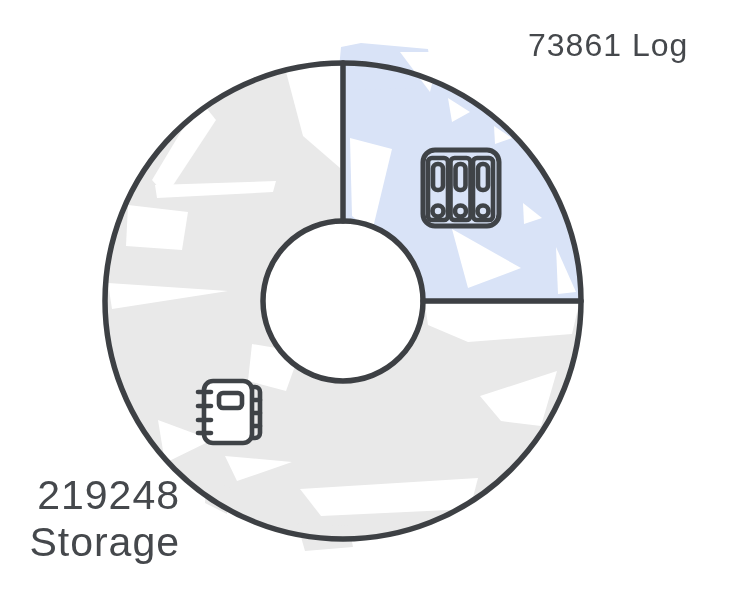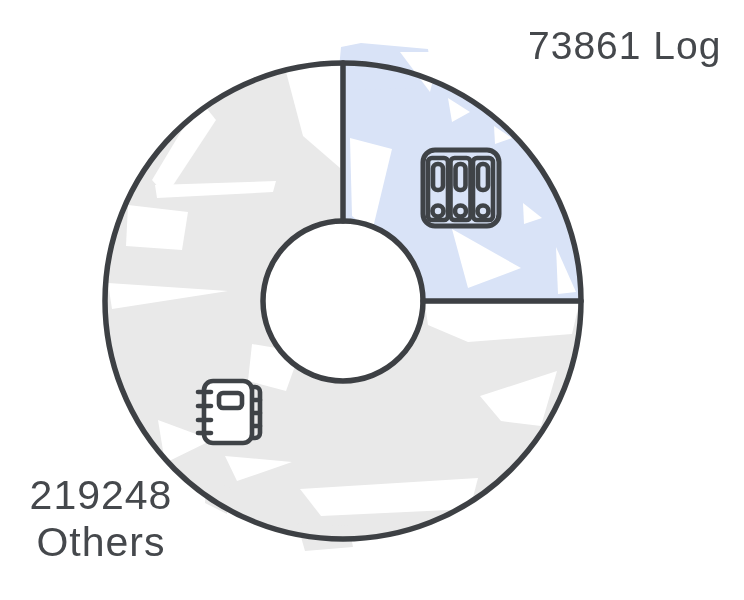--- a/index.html
+++ b/index.html
@@ -10,25 +10,25 @@
   .stage { position: absolute; inset: 0; }
   svg.chart { position: absolute; left: 0; top: 0; }
   .slice-label {
     position: absolute;
     color: #45484c;
     font-family: cursive, sans-serif;
     letter-spacing: 1px;
   }
   .label-log {
     left: 528px; top: 22px;
-    font-size: 39px; line-height: 47px; text-align: center;
+    font-size: 32px; line-height: 47px; text-align: center;
   }
   .label-others {
-    left: 12px; top: 472px; width: 178px;
-    font-size: 41px; line-height: 47px; text-align: center;
+    left: 2px; top: 472px; width: 178px;
+    font-size: 41px; line-height: 47px; text-align: right;
   }
   .stroke-layer { stroke: #3d4044; stroke-width: 5.5; fill: none; stroke-linecap: round; }
   .icon { stroke: #3f4347; fill: none; stroke-width: 4.6; stroke-linejoin: round; stroke-linecap: round; }
 </style>
 </head>
 <body>
 
 <div class="stage">
   <svg class="chart" width="744" height="600" viewBox="0 0 744 600">
 
@@ -107,15 +107,15 @@
       <line x1="198" y1="433" x2="211" y2="433"></line>
     </g>
   </svg>
 
   <div class="slice-label label-log">
     <div>73861 Log</div>
   </div>
 
   <div class="slice-label label-others">
     <div>219248</div>
-    <div>Others</div>
+    <div>Storage</div>
   </div>
 </div>
 
 </body></html>

